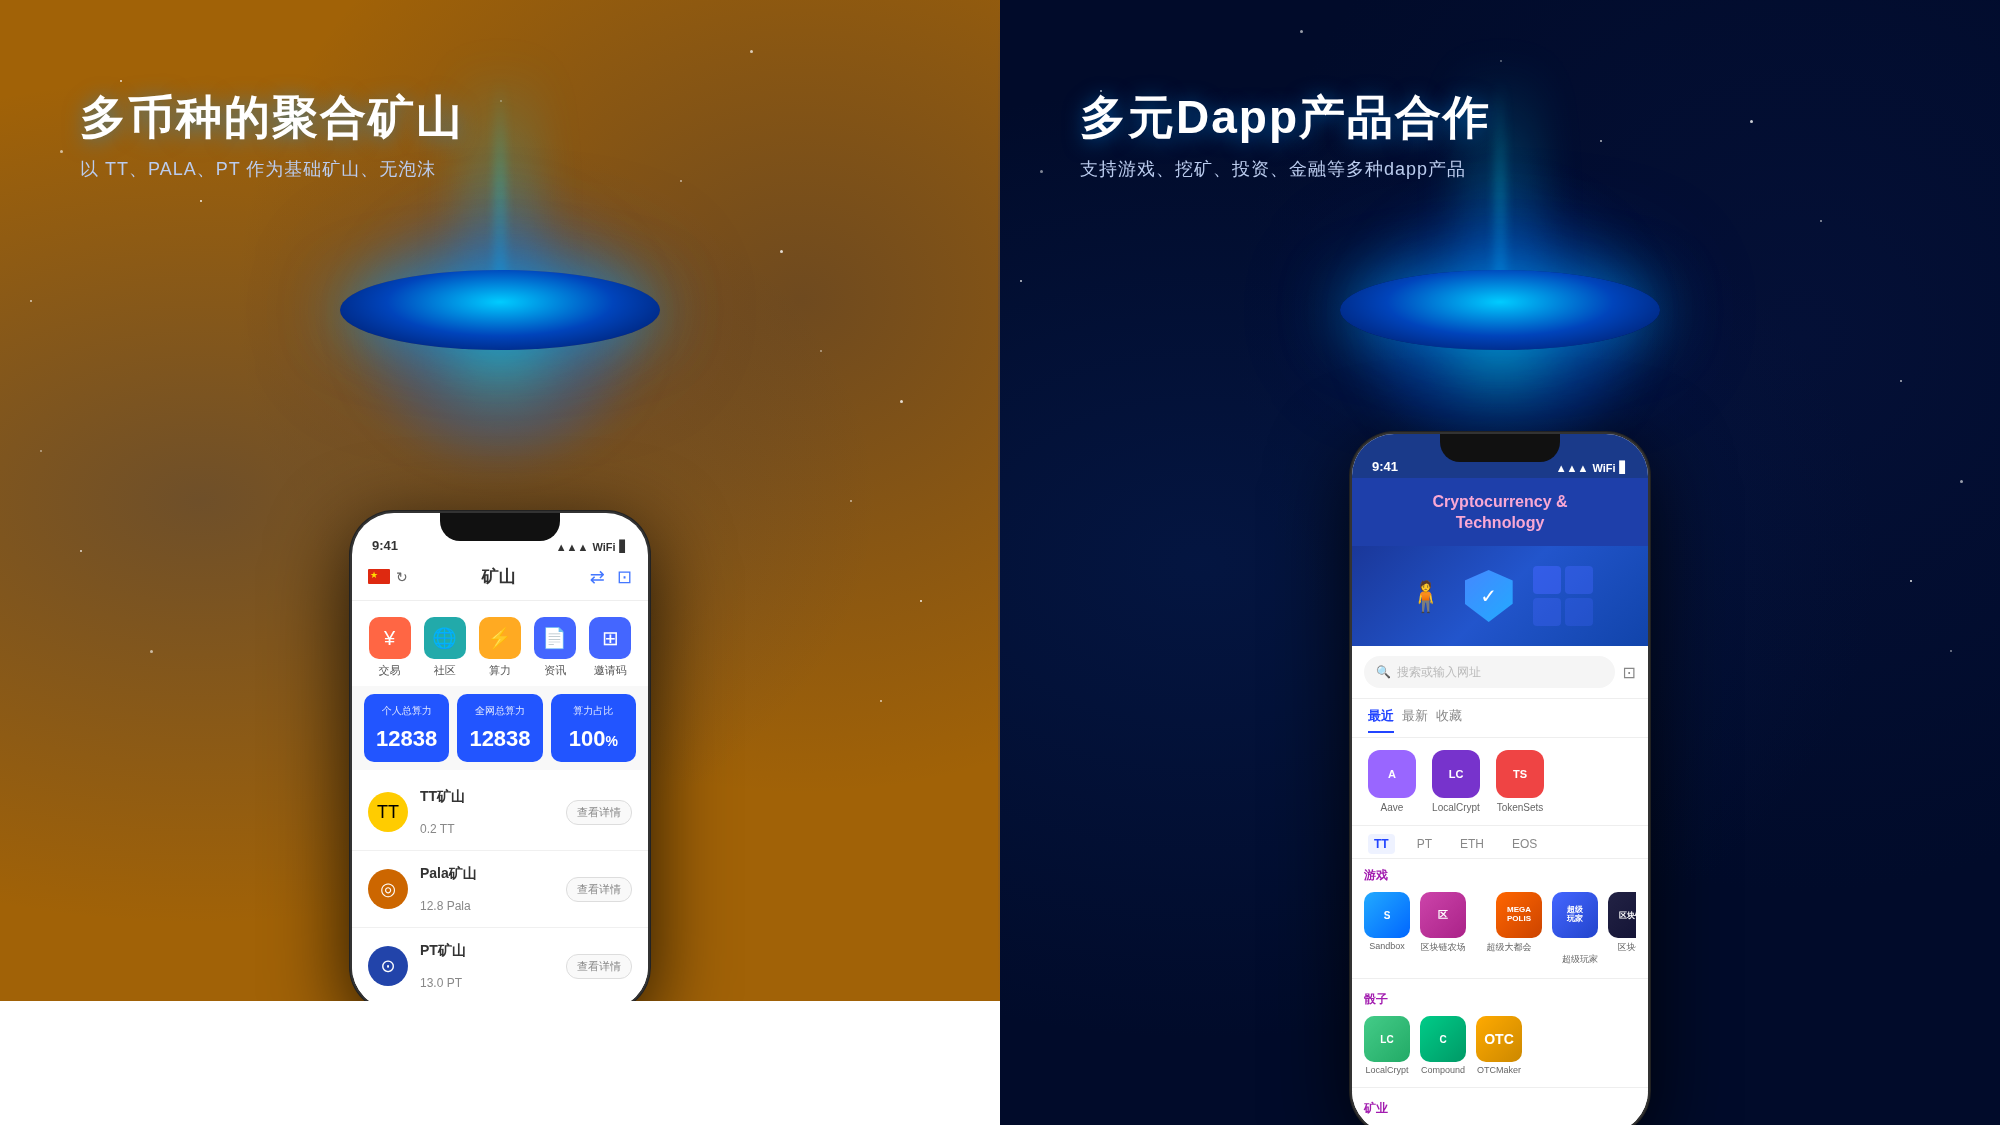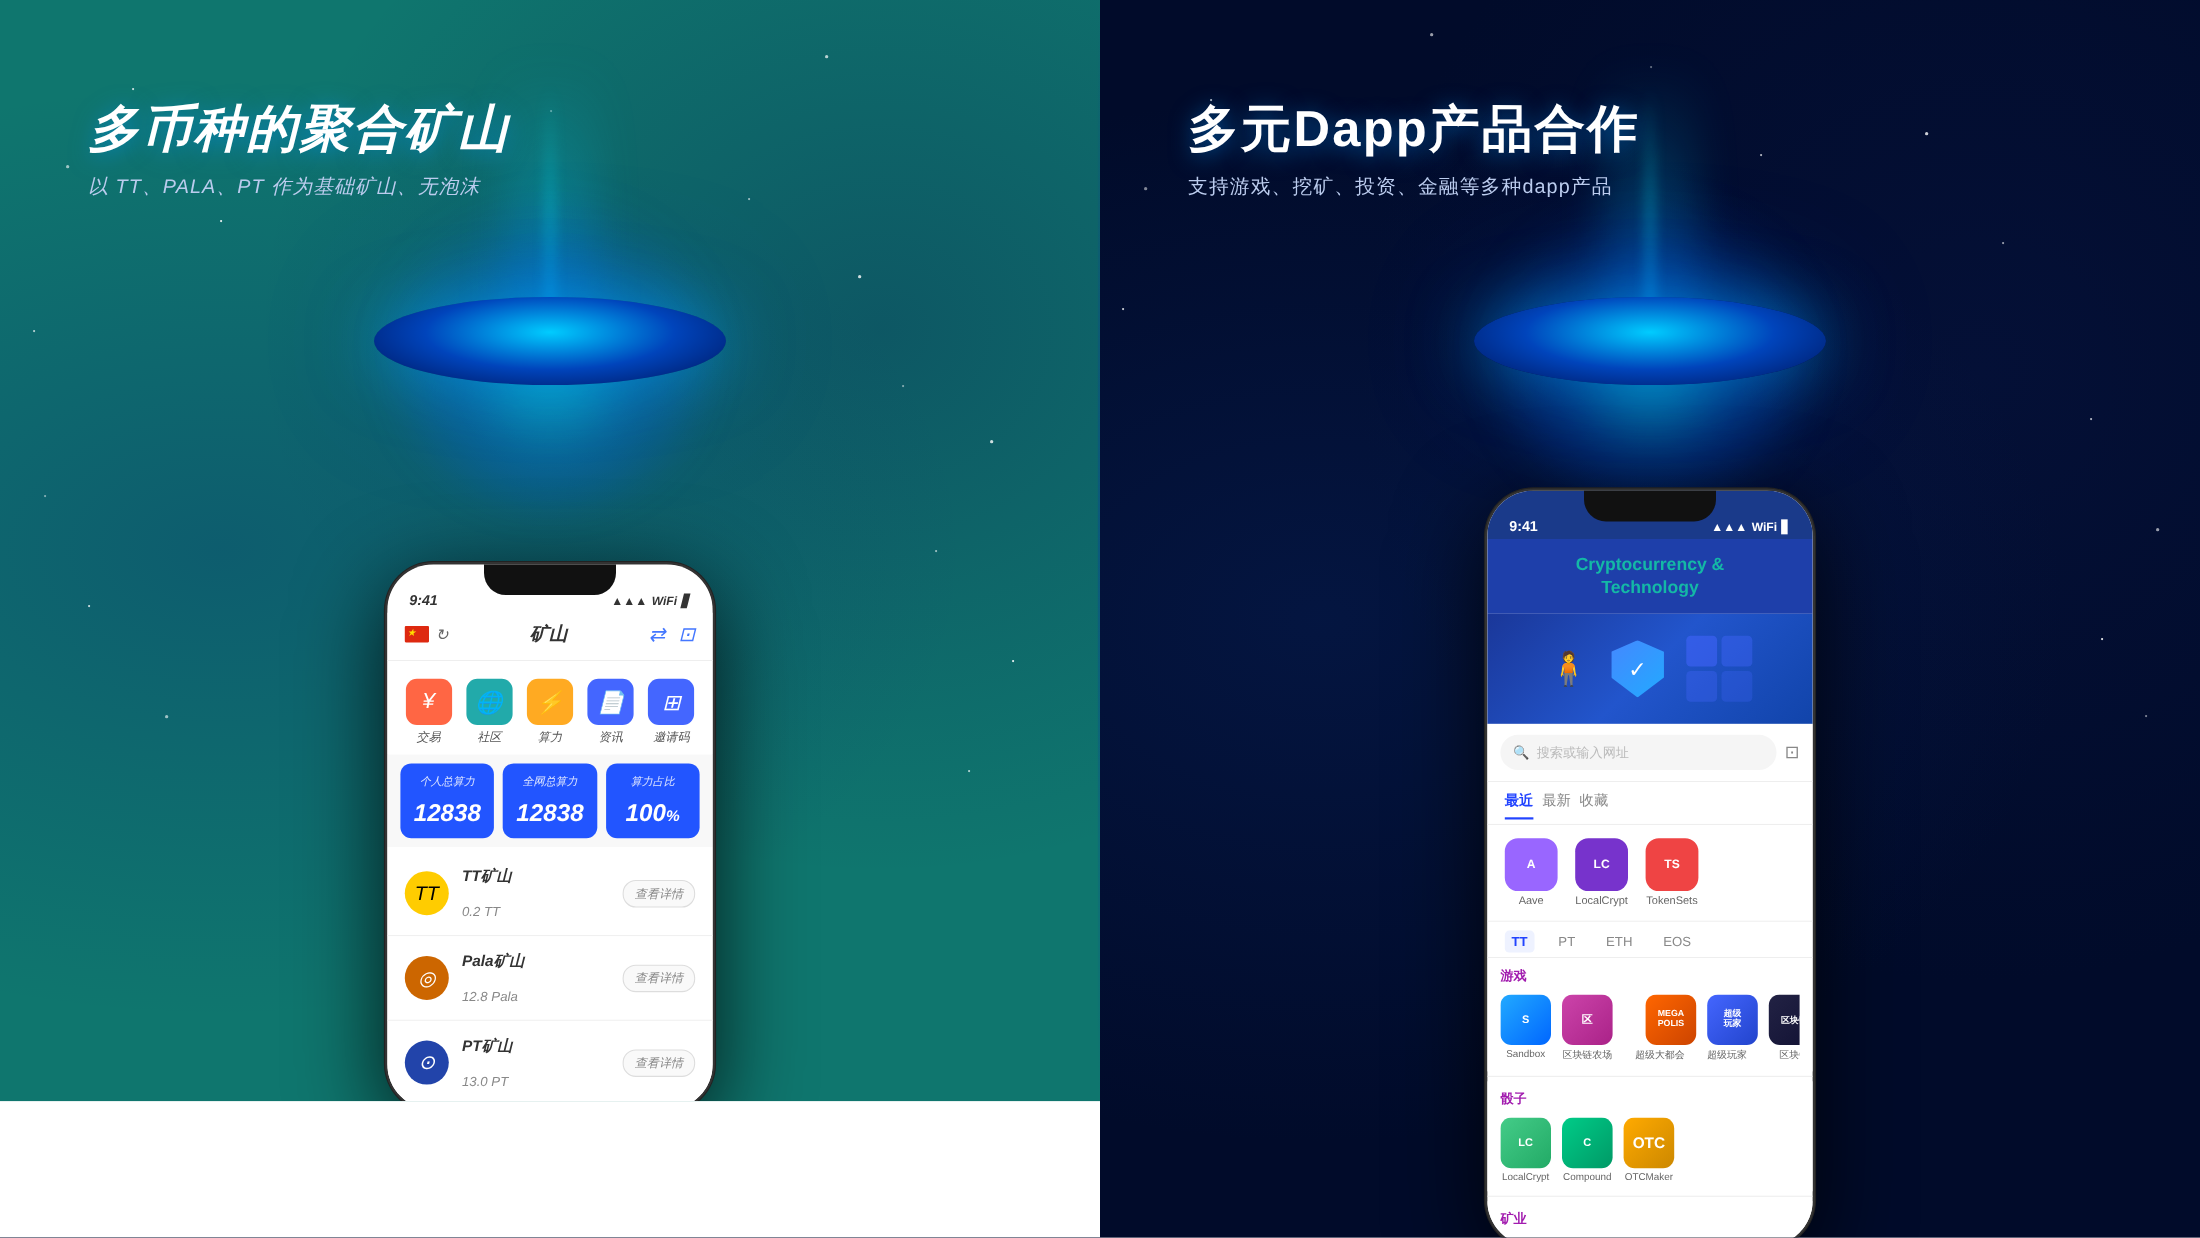--- a/index.html
+++ b/index.html
@@ -9,23 +9,22 @@
       overflow: hidden;
       font-family: -apple-system, 'PingFang SC', 'Hiragino Sans GB', sans-serif;
       display: flex;
     }
 
     
     .left-panel {
       width: 1000px;
       height: 1001px;
       position: relative;
-      background: #0f766e;
+      background: #a16207;
       overflow: hidden;
-      font-style: italic;
     }
 
     
     .right-panel {
       width: 1000px;
       height: 1125px;
       position: relative;
       background: #010b2a;
       overflow: hidden;
     }
@@ -287,21 +286,21 @@
     }
 
     
     .dapp-app { background: #fff; }
     .dapp-header {
       background: #1e3faa;
       padding: 8px 0 0;
     }
     .dapp-header-title {
       text-align: center;
-      color: #14b8a6;
+      color: #f9a8d4;
       font-size: 16px;
       font-weight: 600;
       padding: 6px 0 12px;
       line-height: 1.3;
     }
     .dapp-banner {
       background: linear-gradient(135deg, #1a3799, #2255cc, #1144aa);
       height: 100px;
       display: flex;
       align-items: center;
@@ -712,21 +711,21 @@
               <span style="font-size:9px;color:#666;">Sandbox</span>
             </div>
             <div style="display:flex;flex-direction:column;align-items:center;gap:3px;">
               <div class="app-icon-lg icon-chain">区</div>
               <span style="font-size:9px;color:#666;">区块链农场</span>
             </div>
             <div style="display:flex;flex-direction:column;align-items:center;gap:3px;">
               <div class="app-icon-lg icon-mega" style="font-size:8px;font-weight:800;line-height:1.1;text-align:center;margin-left:20px;">MEGA<br>POLIS</div>
               <span style="font-size:9px;color:#666;">超级大都会</span>
             </div>
-            <div style="display:flex;flex-direction:column;align-items:flex-start;gap:3px;">
+            <div style="display:flex;flex-direction:column;align-items:flex-end;gap:15px;">
               <div class="app-icon-lg icon-super" style="font-size:8px;font-weight:800;line-height:1.1;text-align:center;">超级<br>玩家</div>
               <span style="font-size:9px;color:#666;">超级玩家</span>
             </div>
             <div style="display:flex;flex-direction:column;align-items:center;gap:3px;">
               <div class="app-icon-lg icon-cross" style="font-size:8px;">区块链</div>
               <span style="font-size:9px;color:#666;">区块链</span>
             </div>
           </div>
         </div>
 

